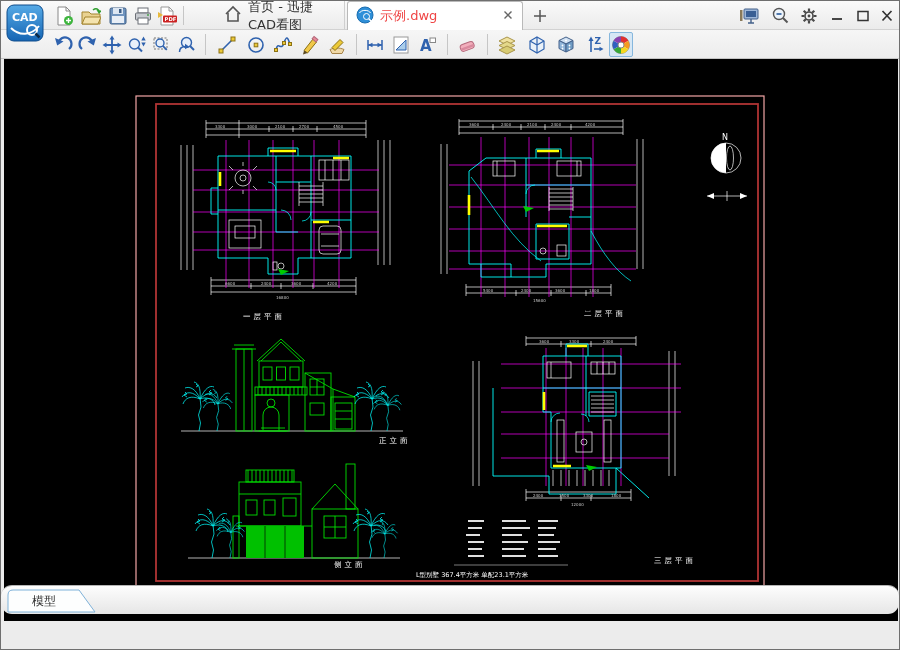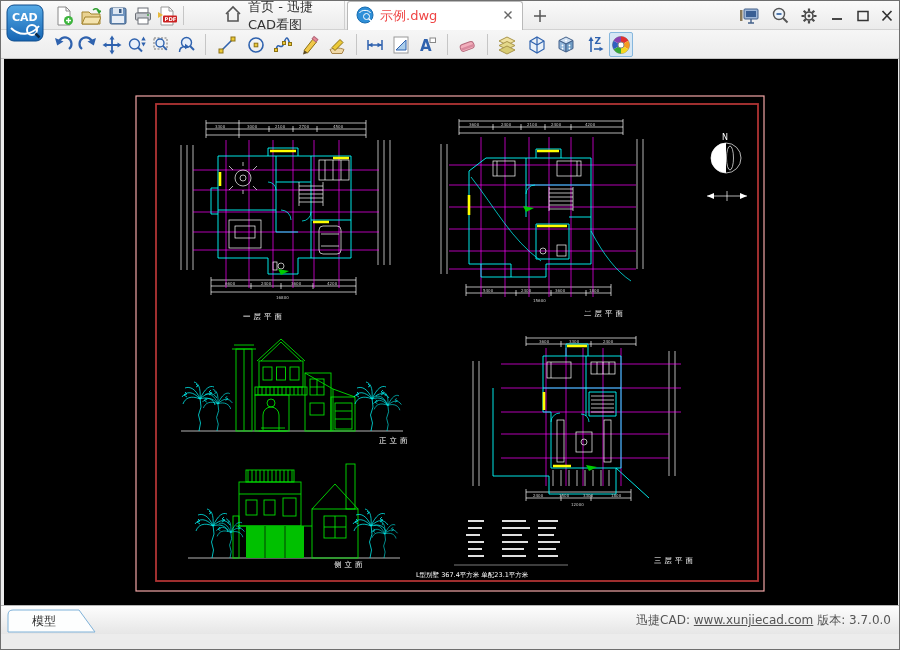--- a/index.html
+++ b/index.html
@@ -26,21 +26,21 @@
   .canvas svg{display:block;font-family:"DejaVu Sans",sans-serif;}
   .c{stroke:#00ffff;fill:none;stroke-width:0.9;}
   .m{stroke:#ff00ff;fill:none;stroke-width:0.7;}
   .w{stroke:#ffffff;fill:none;stroke-width:0.7;}
   .g{stroke:#00e000;fill:none;stroke-width:0.9;}
   .t{stroke:#00e8e8;fill:none;stroke-width:0.8;}
   .y{stroke:#ffff00;fill:none;stroke-width:2.6;}
   .dt{fill:#c8c8c8;font-size:4px;}
   .lbl{fill:#ffffff;font-size:7.5px;letter-spacing:3px;}
   
-  .statusbar{position:absolute;left:0;top:604px;width:100%;height:29px;background:linear-gradient(#fdfdfd,#e6e6e6);border-top:1px solid #b5b5b5;}
+  .statusbar{position:absolute;left:0;top:584px;width:100%;height:29px;background:linear-gradient(#fdfdfd,#e6e6e6);border-top:1px solid #b5b5b5;border-radius:11px;}
   .status-right{position:absolute;right:8px;top:6px;font-size:12px;color:#555;}
   .status-right .url{text-decoration:underline;cursor:pointer;}
   .modeltab{position:absolute;left:6px;top:3px;cursor:pointer;}
   .modeltab .mt-label{position:absolute;left:0;top:4px;width:74px;text-align:center;font-size:12px;color:#333;}
 </style>
 </head>
 <body>
 
 <div class="window">
 
@@ -535,21 +535,15 @@
     </svg>
   </div>
 
   <div class="statusbar">
     <div class="modeltab">
       <svg width="96" height="24" viewBox="0 0 96 24">
         <path d="M1,23V6Q1,1 6,1H72L88,23Z" fill="#fdfefe" stroke="#7fb2d9"></path>
       </svg>
       <span class="mt-label">模型</span>
     </div>
-    <div class="status-right">
-      <span>迅捷CAD:</span>
-      <span class="url">www.xunjiecad.com</span>
-      <span>版本:</span>
-      <span>3.7.0.0</span>
-    </div>
   </div>
 
 </div>
 
 </body></html>

